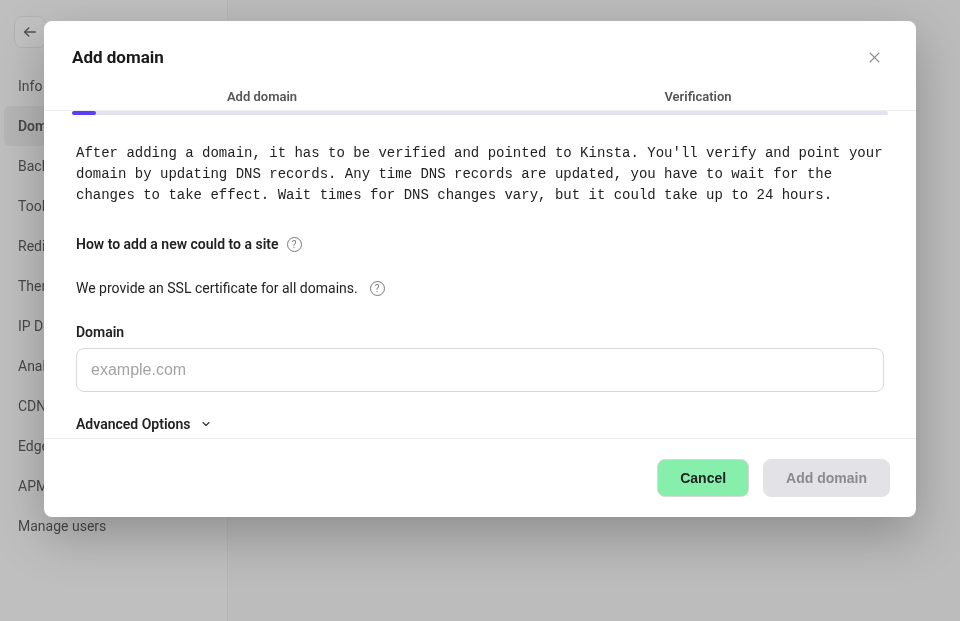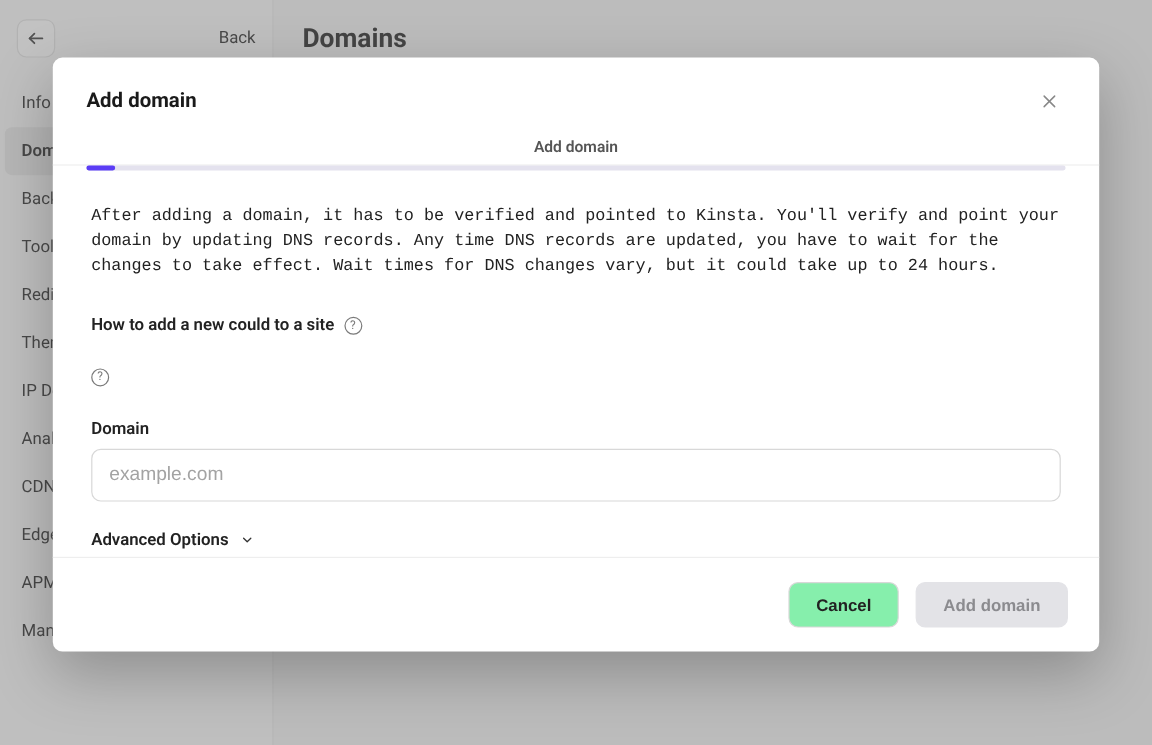--- a/index.html
+++ b/index.html
@@ -104,21 +104,21 @@
     }
 
     
     .overlay {
       position: absolute;
       inset: 0;
       background: rgba(120,120,120,0.45);
       display: flex;
       align-items: flex-start;
       justify-content: center;
-      padding-top: 48px;
+      padding-top: 21px;
     }
     .modal {
       width: 872px;
       background: #fff;
       border-radius: 8px;
       box-shadow: 0 18px 50px rgba(0,0,0,0.25);
       display: flex;
       flex-direction: column;
     }
     .modal-header {
@@ -306,34 +306,36 @@
       <div class="close">
         <svg width="15" height="15" viewBox="0 0 24 24" fill="none" stroke="#888" stroke-width="2" stroke-linecap="round">
             <line x1="5" y1="5" x2="19" y2="19"></line>
             <line x1="19" y1="5" x2="5" y2="19"></line>
           </svg>
       </div>
     </div>
 
     <div class="steps">
       <div class="step"><span>Add domain</span></div>
+      <div class="step"><span>Verification</span></div>
     </div>
     <div class="progress-track">
       <div class="progress-fill"></div>
     </div>
 
     <div class="modal-body">
       <p class="description">After adding a domain, it has to be verified and pointed to Kinsta. You'll verify and point your domain by updating DNS records. Any time DNS records are updated, you have to wait for the changes to take effect. Wait times for DNS changes vary, but it could take up to 24 hours.</p>
 
       <div class="link-row">
         <span>How to add a new could to a site</span>
         <span class="help-icon">?</span>
       </div>
 
       <div class="ssl-row">
+        <span>We provide an SSL certificate for all domains.</span>
         <span class="help-icon">?</span>
       </div>
 
       <div class="field-label">Domain</div>
       <input class="domain-input" type="text" placeholder="example.com" style="">
 
       <div class="advanced">
         <span>Advanced Options</span>
         <svg width="12" height="12" viewBox="0 0 24 24" fill="none" stroke="#333" stroke-width="2.2" stroke-linecap="round" stroke-linejoin="round">
             <polyline points="6 9 12 15 18 9"></polyline>

